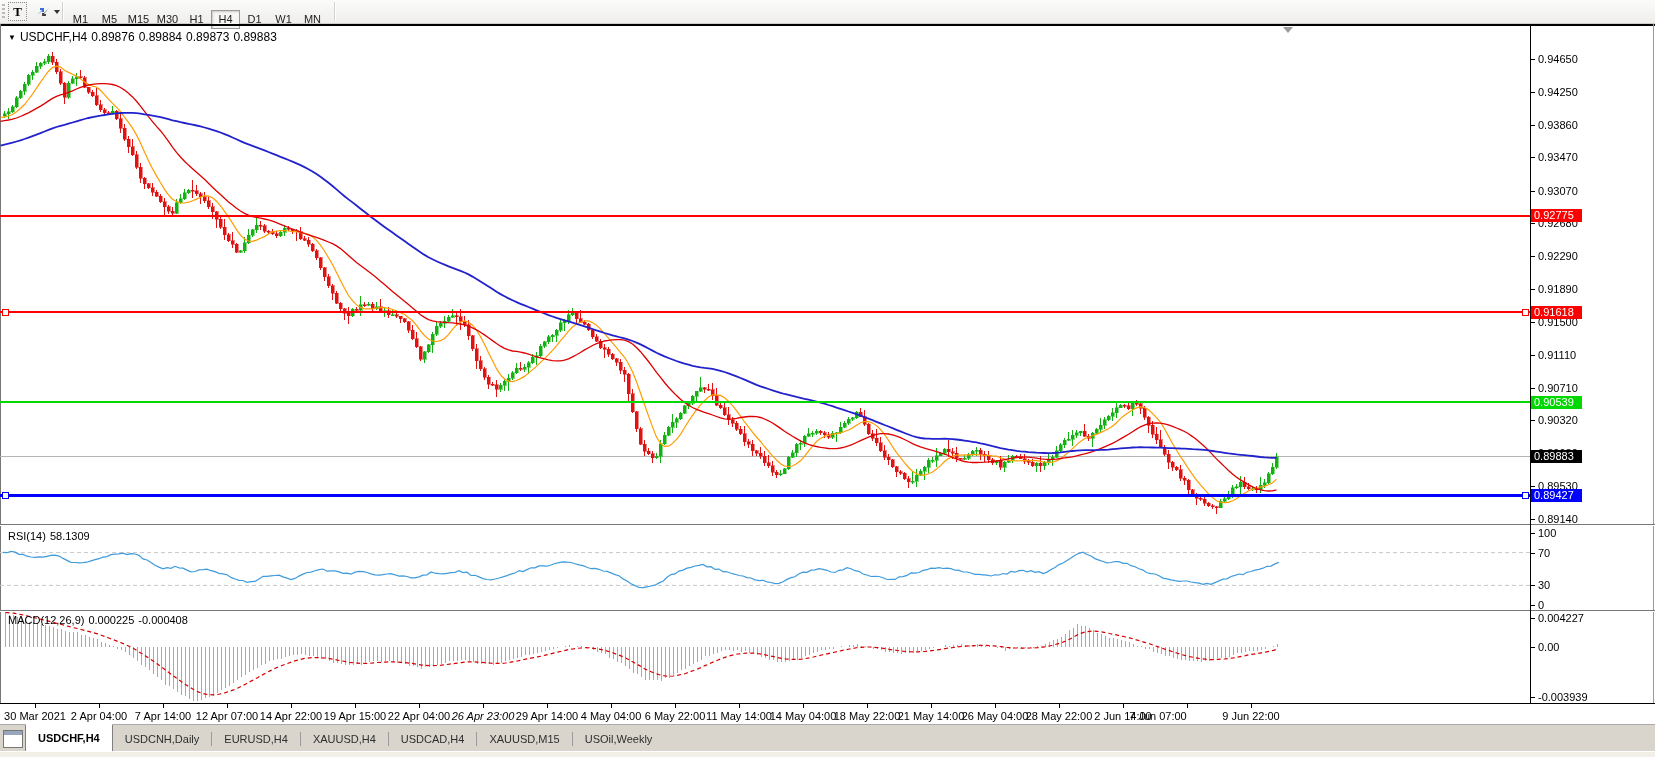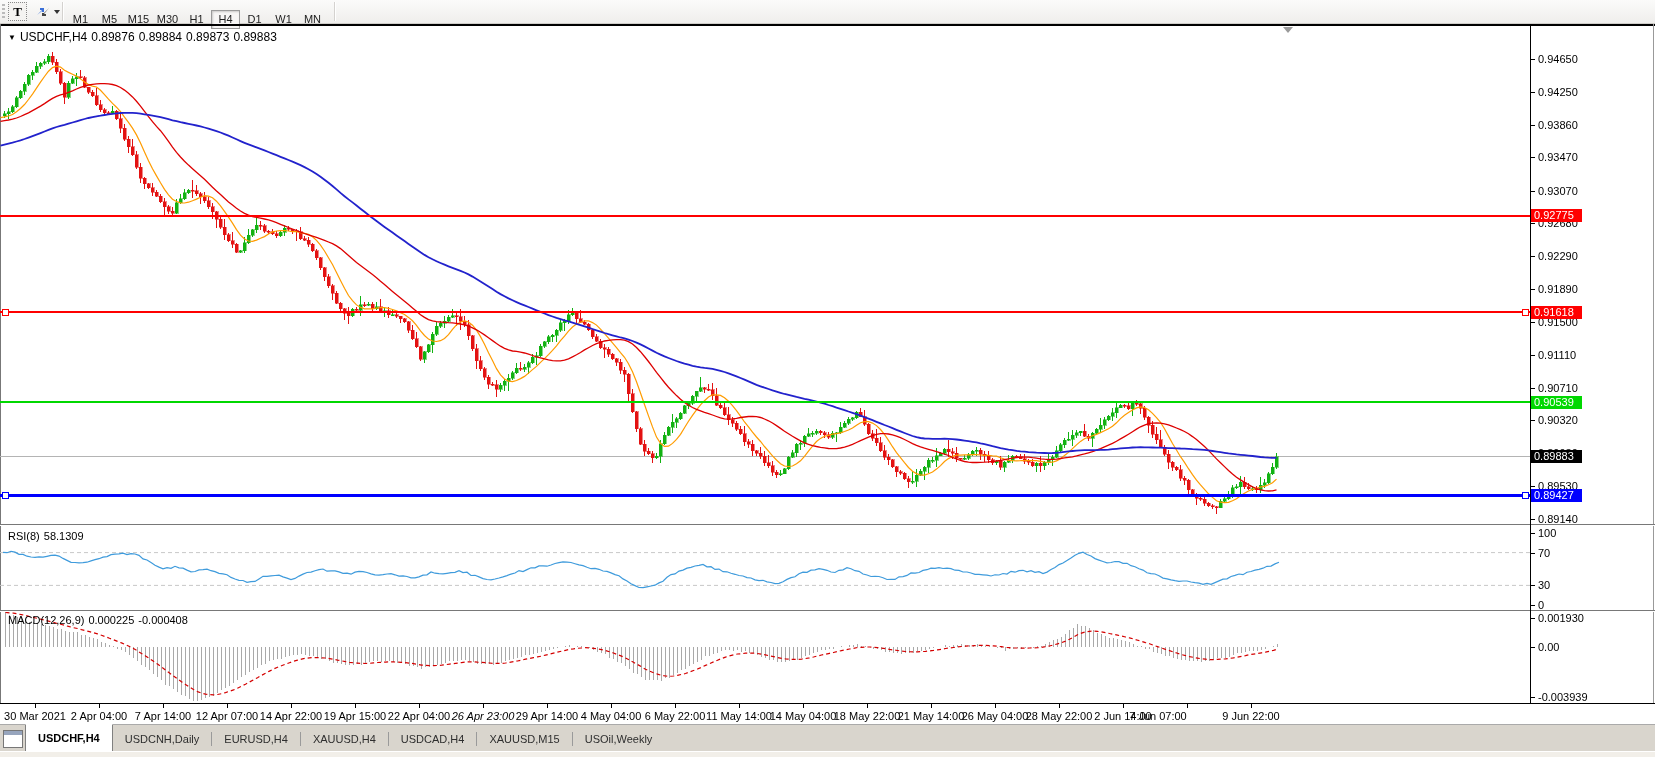--- a/index.html
+++ b/index.html
@@ -1090,21 +1090,21 @@
         <line x1="1273.5" y1="647.0273266708307" x2="1273.5" y2="646.0756586920593" stroke="#a9a9a9" stroke-width="1"></line>
         <line x1="1277.5" y1="647.0273266708307" x2="1277.5" y2="643.8301061836353" stroke="#a9a9a9" stroke-width="1"></line>
         <path d="M5.5,612.4 L9.5,612.8 L13.5,613.1 L17.5,613.9 L21.5,614.6 L25.5,615.5 L29.5,616.6 L33.5,617.5 L37.5,618.4 L41.5,619.4 L45.5,620.4 L49.5,621.4 L53.5,622.4 L57.5,623.6 L61.5,624.5 L65.5,625.6 L69.5,626.7 L73.5,627.7 L77.5,628.5 L81.5,629.6 L85.5,630.6 L89.5,631.6 L93.5,632.8 L97.5,633.9 L101.5,635.3 L105.5,636.7 L109.5,638.3 L113.5,639.7 L117.5,641.4 L121.5,642.9 L125.5,644.6 L129.5,646.5 L133.5,648.6 L137.5,650.9 L141.5,653.5 L145.5,655.9 L149.5,658.5 L153.5,661.3 L157.5,664.1 L161.5,667.0 L165.5,670.1 L169.5,673.0 L173.5,676.0 L177.5,678.9 L181.5,681.8 L185.5,684.4 L189.5,687.0 L193.5,689.6 L197.5,691.6 L201.5,693.2 L205.5,694.1 L209.5,694.6 L213.5,694.8 L217.5,694.5 L221.5,693.7 L225.5,692.6 L229.5,691.3 L233.5,689.9 L237.5,688.2 L241.5,686.2 L245.5,684.2 L249.5,682.0 L253.5,679.8 L257.5,677.7 L261.5,675.4 L265.5,673.3 L269.5,671.1 L273.5,669.0 L277.5,667.3 L281.5,665.8 L285.5,664.2 L289.5,662.7 L293.5,661.3 L297.5,660.2 L301.5,659.1 L305.5,658.3 L309.5,657.8 L313.5,657.6 L317.5,657.5 L321.5,657.8 L325.5,658.0 L329.5,658.6 L333.5,659.3 L337.5,660.1 L341.5,660.8 L345.5,661.6 L349.5,662.3 L353.5,662.8 L357.5,663.1 L361.5,663.4 L365.5,663.5 L369.5,663.3 L373.5,662.9 L377.5,662.5 L381.5,662.4 L385.5,662.1 L389.5,661.9 L393.5,661.9 L397.5,662.1 L401.5,662.3 L405.5,662.6 L409.5,663.2 L413.5,663.6 L417.5,664.3 L421.5,665.1 L425.5,665.4 L429.5,665.7 L433.5,665.6 L437.5,665.5 L441.5,665.2 L445.5,664.7 L449.5,664.1 L453.5,663.6 L457.5,663.1 L461.5,662.6 L465.5,662.0 L469.5,661.9 L473.5,661.8 L477.5,662.2 L481.5,662.4 L485.5,662.7 L489.5,663.0 L493.5,663.4 L497.5,663.4 L501.5,663.4 L505.5,663.0 L509.5,662.4 L513.5,661.7 L517.5,661.0 L521.5,660.2 L525.5,659.2 L529.5,658.5 L533.5,657.7 L537.5,656.9 L541.5,656.1 L545.5,655.1 L549.5,654.1 L553.5,653.1 L557.5,652.1 L561.5,651.2 L565.5,650.3 L569.5,649.4 L573.5,648.9 L577.5,648.3 L581.5,648.0 L585.5,647.7 L589.5,647.9 L593.5,648.3 L597.5,648.9 L601.5,649.6 L605.5,650.5 L609.5,651.8 L613.5,653.0 L617.5,654.6 L621.5,656.1 L625.5,658.0 L629.5,660.0 L633.5,662.3 L637.5,664.5 L641.5,666.8 L645.5,669.2 L649.5,671.1 L653.5,672.7 L657.5,674.1 L661.5,675.4 L665.5,676.0 L669.5,676.3 L673.5,676.0 L677.5,675.4 L681.5,674.4 L685.5,673.5 L689.5,672.0 L693.5,670.5 L697.5,669.0 L701.5,667.3 L705.5,665.4 L709.5,663.7 L713.5,661.9 L717.5,660.2 L721.5,658.6 L725.5,657.1 L729.5,655.9 L733.5,654.9 L737.5,654.0 L741.5,653.7 L745.5,653.2 L749.5,653.1 L753.5,653.2 L757.5,653.5 L761.5,654.2 L765.5,654.9 L769.5,655.9 L773.5,656.6 L777.5,657.5 L781.5,658.3 L785.5,658.9 L789.5,659.3 L793.5,659.3 L797.5,659.4 L801.5,659.1 L805.5,658.5 L809.5,657.9 L813.5,657.0 L817.5,656.0 L821.5,655.0 L825.5,654.2 L829.5,653.3 L833.5,652.5 L837.5,651.5 L841.5,650.6 L845.5,649.9 L849.5,649.0 L853.5,648.3 L857.5,647.5 L861.5,647.3 L865.5,647.0 L869.5,647.0 L873.5,647.3 L877.5,647.6 L881.5,648.1 L885.5,648.7 L889.5,649.4 L893.5,650.0 L897.5,650.5 L901.5,651.1 L905.5,651.5 L909.5,651.7 L913.5,651.8 L917.5,651.8 L921.5,651.6 L925.5,651.4 L929.5,650.9 L933.5,650.4 L937.5,649.8 L941.5,649.3 L945.5,648.5 L949.5,648.0 L953.5,647.5 L957.5,647.0 L961.5,646.5 L965.5,646.2 L969.5,645.9 L973.5,645.7 L977.5,645.4 L981.5,645.3 L985.5,645.4 L989.5,645.6 L993.5,645.9 L997.5,646.3 L1001.5,646.7 L1005.5,647.4 L1009.5,647.7 L1013.5,648.0 L1017.5,648.0 L1021.5,648.2 L1025.5,648.2 L1029.5,648.0 L1033.5,647.9 L1037.5,647.7 L1041.5,647.4 L1045.5,646.7 L1049.5,646.0 L1053.5,644.9 L1057.5,643.9 L1061.5,642.7 L1065.5,641.1 L1069.5,639.2 L1073.5,637.1 L1077.5,634.8 L1081.5,633.1 L1085.5,631.9 L1089.5,631.3 L1093.5,631.0 L1097.5,631.4 L1101.5,631.8 L1105.5,632.6 L1109.5,633.5 L1113.5,634.3 L1117.5,635.1 L1121.5,636.0 L1125.5,637.0 L1129.5,637.9 L1133.5,639.0 L1137.5,640.2 L1141.5,641.3 L1145.5,642.6 L1149.5,643.8 L1153.5,645.3 L1157.5,646.6 L1161.5,648.0 L1165.5,649.4 L1169.5,650.6 L1173.5,652.0 L1177.5,653.3 L1181.5,654.6 L1185.5,655.6 L1189.5,656.6 L1193.5,657.4 L1197.5,658.1 L1201.5,658.8 L1205.5,659.2 L1209.5,659.6 L1213.5,659.6 L1217.5,659.4 L1221.5,659.1 L1225.5,658.9 L1229.5,658.4 L1233.5,657.9 L1237.5,657.1 L1241.5,656.4 L1245.5,655.6 L1249.5,654.7 L1253.5,654.1 L1257.5,653.5 L1261.5,652.8 L1265.5,652.2 L1269.5,651.2 L1273.5,650.3 L1277.5,649.1" stroke="#d40000" stroke-width="1.2" fill="none" stroke-dasharray="4 3" shape-rendering="auto"></path>
       </g>
     </svg>
 
   <div id="ohlc-header">
     <span class="collapse">▼</span><span>USDCHF,H4</span><span>0.89876</span><span>0.89884</span><span>0.89873</span><span>0.89883</span>
   </div>
   <div id="rsi-caption">
-    <span>RSI(8)</span><span>58.1309</span>
+    <span>RSI(14)</span><span>58.1309</span>
   </div>
   <div id="macd-caption">
     <span>MACD(12,26,9)</span><span>0.000225</span><span>-0.000408</span>
   </div>
 
   <div class="panel-sep" style="top:524px"></div>
   <div class="panel-sep" style="top:610px"></div>
   <div id="vaxis"></div>
   <div id="price-axis">
       <div class="amark" style="top: 59px;"></div>
@@ -1148,21 +1148,21 @@
       <div class="ptick" style="top: 527px;">100</div>
       <div class="amark" style="top: 553px;"></div>
       <div class="ptick" style="top: 547px;">70</div>
       <div class="amark" style="top: 585px;"></div>
       <div class="ptick" style="top: 579px;">30</div>
       <div class="amark" style="top: 605px;"></div>
       <div class="ptick" style="top: 599px;">0</div>
     </div>
   <div id="macd-axis">
       <div class="amark" style="top: 618px;"></div>
-      <div class="ptick" style="top: 612px;">0.001930</div>
+      <div class="ptick" style="top: 612px;">0.004227</div>
       <div class="amark" style="top: 647px;"></div>
       <div class="ptick" style="top: 641px;">0.00</div>
       <div class="amark" style="top: 697px;"></div>
       <div class="ptick" style="top: 691px;">-0.003939</div>
     </div>
   <div id="shift-marker"></div>
 
   <div id="date-axis">
       <div class="dtick" style="left: 35px;"></div>
       <div class="dlab" style="left: 35px;">30 Mar 2021</div>

